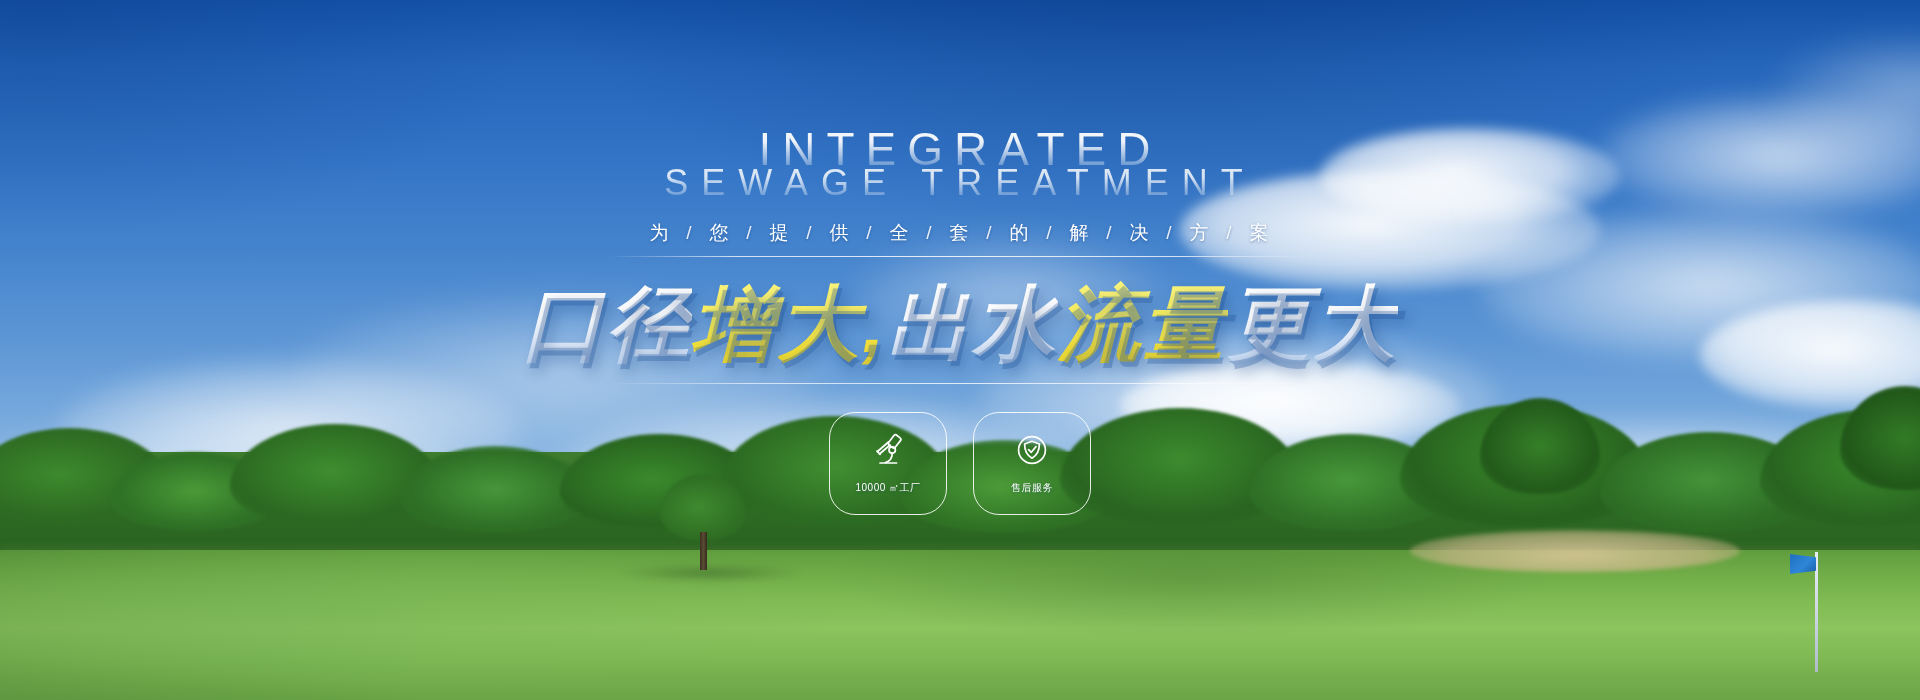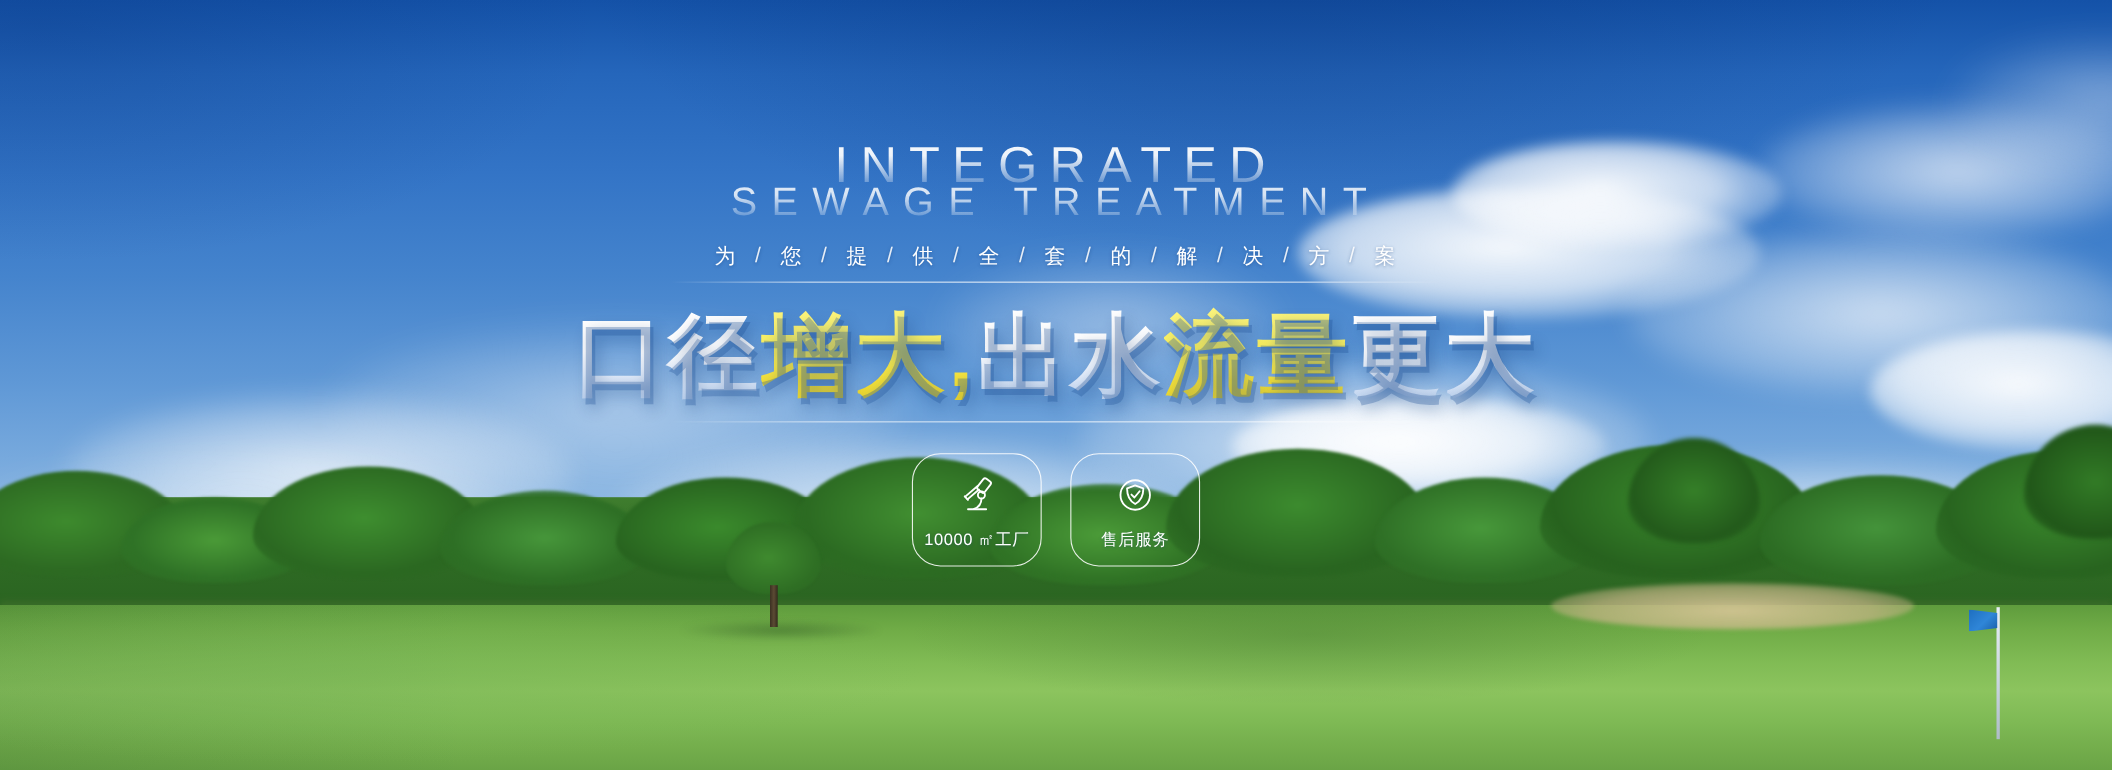--- a/index.html
+++ b/index.html
@@ -189,20 +189,21 @@
   .headline {
     margin-top: 22px;
     font-size: 82px;
     font-weight: 700;
     letter-spacing: 3px;
     white-space: nowrap;
     line-height: 1.1;
     text-shadow:
       3px 5px 0 rgba(30,80,150,0.30),
       6px 9px 14px rgba(20,60,120,0.32);
+    font-style: italic;
   }
   .headline .w {
     color: #ffffff;
     background: linear-gradient(180deg, #ffffff 0%, #ffffff 46%, #e2ecfa 70%, #b9d0ee 100%);
     -webkit-background-clip: text; background-clip: text;
     -webkit-text-fill-color: transparent;
   }
   .headline .y {
     color: #f7e84a;
     background: linear-gradient(180deg, #fdf680 0%, #f9ef5c 42%, #f3e038 74%, #ecd62a 100%);
@@ -227,21 +228,21 @@
     border-radius: 26px;
     display: flex; flex-direction: column;
     align-items: center; justify-content: flex-start;
     padding-top: 17px;
     cursor: pointer;
   }
   .badge-icon { width: 40px; height: 40px; display:block; }
   .badge-icon svg { width: 40px; height: 40px; display:block; }
   .badge-label {
     margin-top: 11px;
-    font-size: 15px;
+    font-size: 10px;
     color: #ffffff;
     letter-spacing: 0.5px;
     white-space: nowrap;
     text-shadow: 0 1px 3px rgba(20,60,120,0.40);
   }
 </style>
 </head>
 <body>
 
 <div class="banner">

